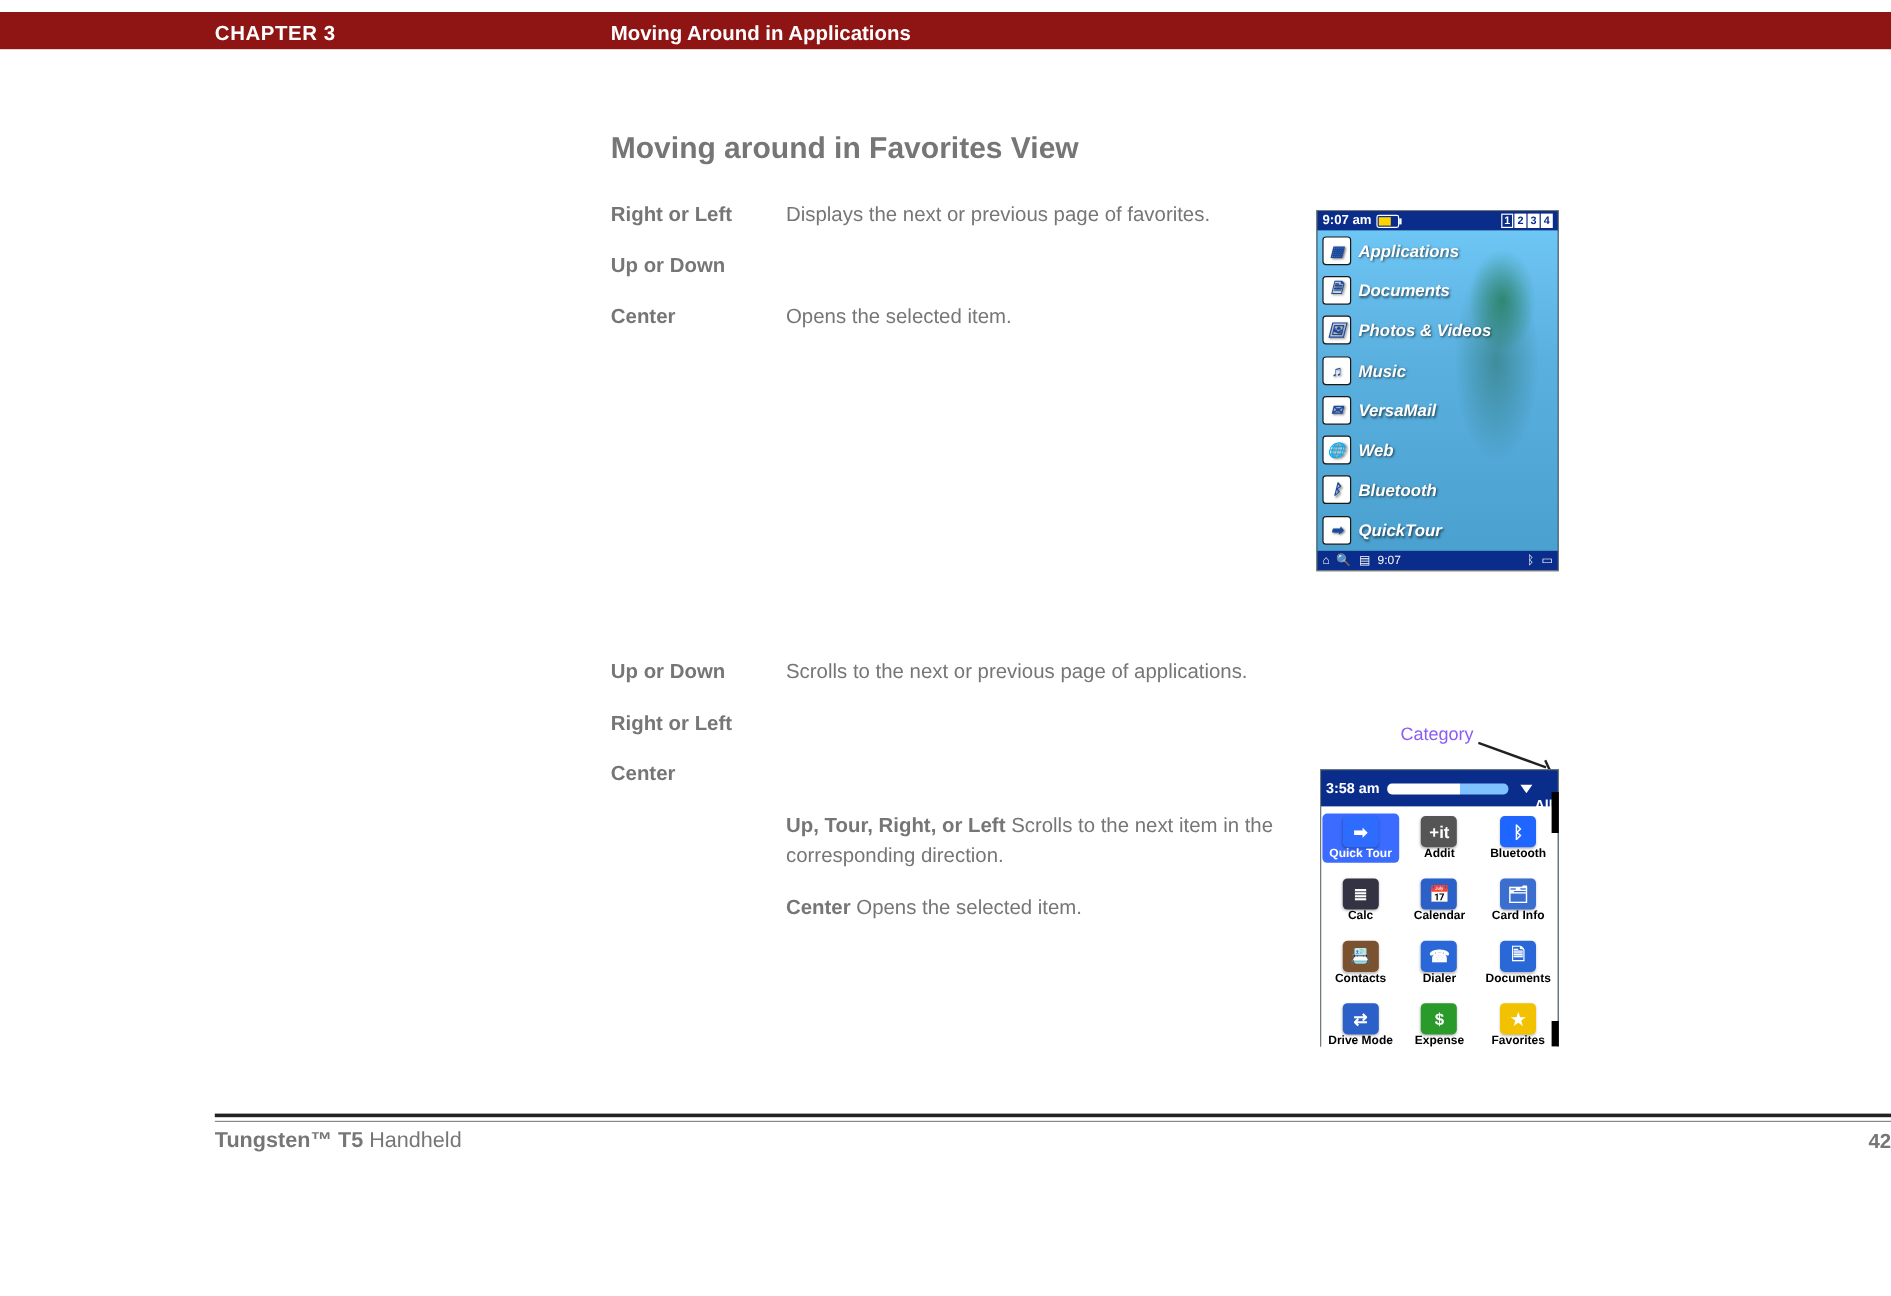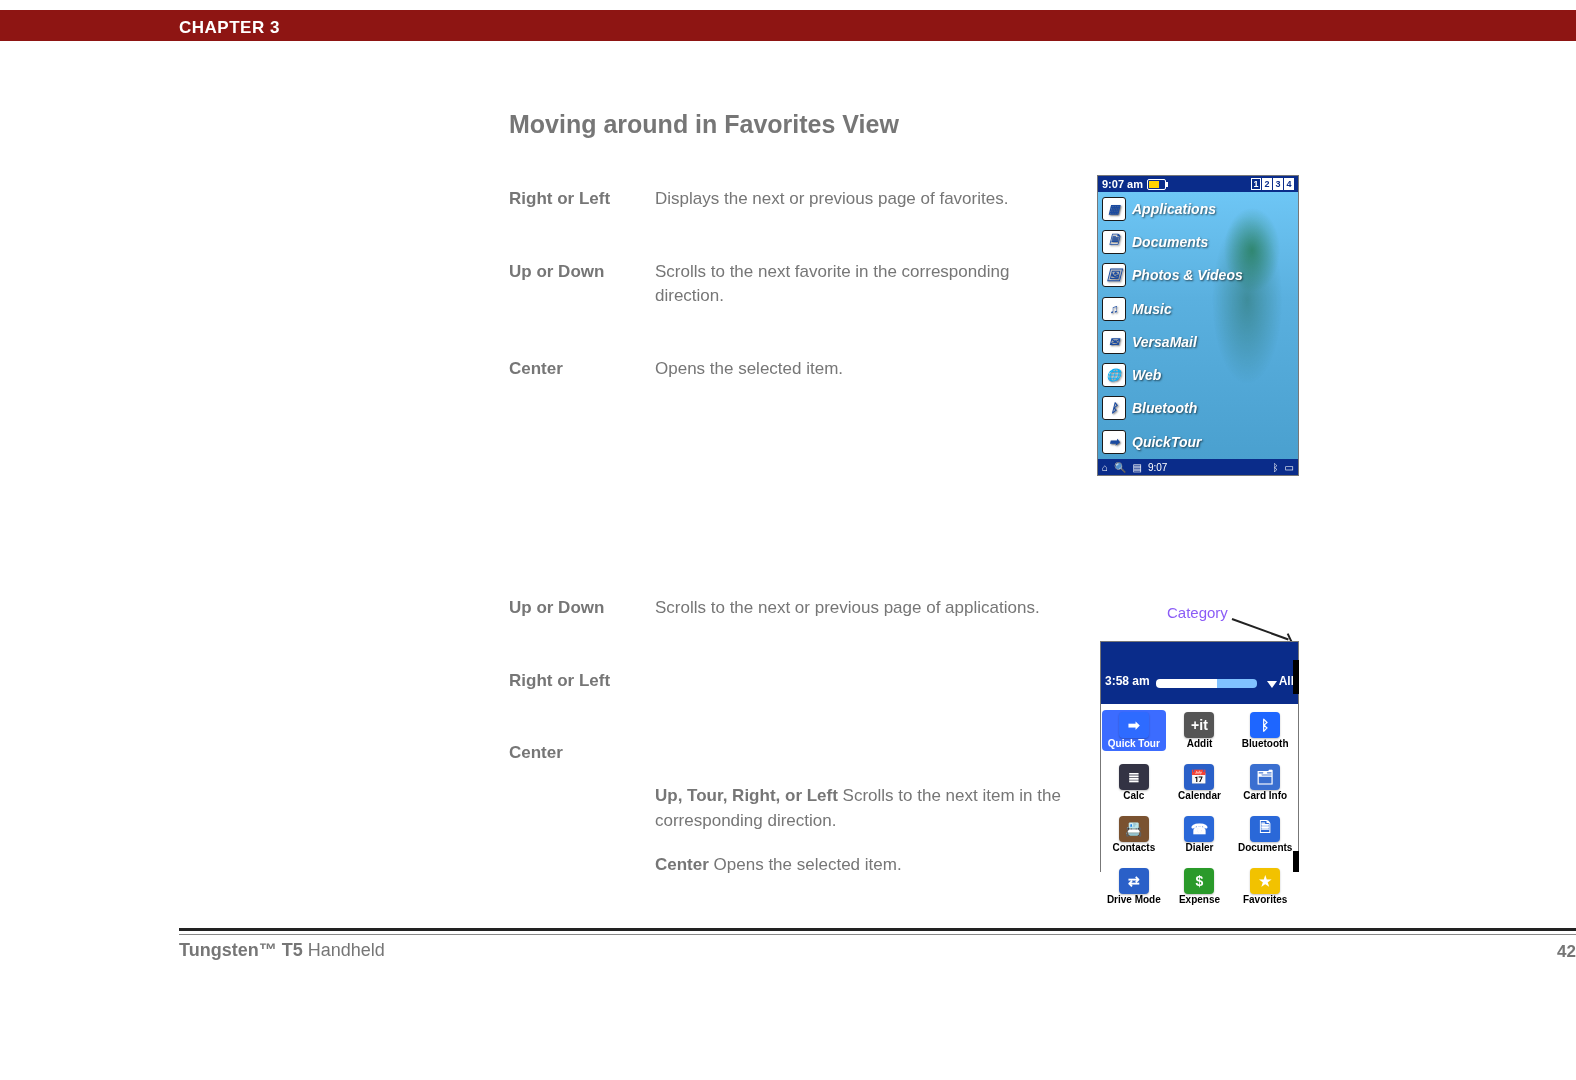--- a/index.html
+++ b/index.html
@@ -1,21 +1,21 @@
 <!DOCTYPE html>
 <html><head>
 <meta charset="utf-8">
 <style>
   html,body{margin:0;padding:0;width:1576px;height:1080px;background:#fff;font-family:"Helvetica Neue",Helvetica,Arial,sans-serif;color:#555;-webkit-font-smoothing:antialiased;}
   .page{position:relative;width:1576px;height:1080px;background:#fff;overflow:hidden;}
   .topbar{position:absolute;left:0;top:10px;width:1576px;height:31px;background:#8e1513;}
   .chapter{position:absolute;left:179px;top:12px;height:31px;display:flex;align-items:center;color:#fff;font-weight:700;font-size:17px;letter-spacing:.5px;}
   .title-right{position:absolute;left:509px;top:12px;height:31px;display:flex;align-items:center;color:#fff;font-weight:700;font-size:17px;}
   .h2{color:#767676;font-weight:700;font-size:25px;margin:0 0 28px 0;}
-  .desc-row{display:flex;align-items:flex-start;margin-bottom:18px;font-size:17px;line-height:1.45;margin-top:48px;}
+  .desc-row{display:flex;align-items:flex-end;margin-bottom:18px;font-size:17px;line-height:1.45;}
   .term{flex:0 0 146px;color:#767676;font-weight:700;}
   .defn{flex:1 1 auto;color:#767676;}
   .sub{margin-left:146px;font-size:17px;line-height:1.45;color:#767676;margin-top:10px;}
   .sub .lbl{font-weight:700;color:#767676;}
   .device{position:absolute;border:1px solid #777;background:#0c4a6e;}
   
   .dev1{left:1097px;top:175px;width:200px;height:299px;}
   .d1-top{height:16px;background:#0a2c8a;display:flex;align-items:center;color:#fff;font-size:11px;font-weight:700;padding:0 4px;}
   .d1-nums{margin-left:auto;display:flex;gap:1px;}
   .d1-nums span{background:#fff;color:#0a2c8a;width:10px;height:12px;font-size:9px;display:flex;align-items:center;justify-content:center;font-weight:700;}
@@ -23,21 +23,21 @@
   .d1-body{position:relative;height:267px;background:linear-gradient(180deg,#6ec6f5 0%, #5ab0df 40%, #4aa0cf 100%);}
   .palm{position:absolute;right:10px;top:8px;width:120px;height:250px;border-radius:8px;
         background:radial-gradient(40px 60px at 70% 20%, rgba(0,90,0,.45), rgba(0,0,0,0) 70%),
                    radial-gradient(50px 120px at 66% 40%, rgba(0,60,0,.3), rgba(0,0,0,0) 70%);
         pointer-events:none;}
   .d1-row{height:33.3px;display:flex;align-items:center;gap:6px;padding-left:4px;color:#fff;font-size:14px;font-weight:800;text-shadow:1px 1px 2px rgba(0,0,0,.6);position:relative;z-index:1;font-style:italic;}
   .d1-row .ic{width:22px;height:22px;background:#fff;border:1px solid #1a1a1a;border-radius:3px;display:flex;align-items:center;justify-content:center;color:#1a4aa0;font-size:12px;}
   .d1-bot{height:16px;background:#0a2c8a;display:flex;align-items:center;color:#fff;font-size:10px;padding:0 4px;gap:6px;}
   
   .dev2{left:1100px;top:641px;width:197px;height:229px;}
-  .d2-top{height:30px;background:#0a2c8a;display:flex;align-items:flex-end;color:#fff;font-size:12px;font-weight:700;padding:16px 4px;}
+  .d2-top{height:30px;background:#0a2c8a;display:flex;align-items:center;color:#fff;font-size:12px;font-weight:700;padding:0 4px;}
   .d2-top .spacer{flex:1;height:9px;margin:0 6px;background:linear-gradient(90deg,#fff 60%,#80c1ff 60%);border-radius:4px;}
   .d2-top .all{color:#fff;font-size:12px;font-weight:700;margin-top:28px;}
   .d2-top .tri{margin-right:2px;margin-left:4px;width:0;height:0;border-left:5px solid transparent;border-right:5px solid transparent;border-top:7px solid #fff;}
   .d2-grid{background:#fff;height:211px;display:grid;grid-template-columns:repeat(3,1fr);grid-auto-rows:52px;align-items:center;justify-items:center;position:relative;}
   .app{display:flex;flex-direction:column;align-items:center;font-size:10px;font-weight:600;color:#000;}
   .app .ic{width:30px;height:26px;border-radius:4px;display:flex;align-items:center;justify-content:center;color:#fff;font-size:14px;font-weight:700;box-shadow:0 1px 2px rgba(0,0,0,.25);}
   .app.sel{background:#3c6cff;border-radius:4px;padding:2px 6px;color:#fff;}
   .app.sel .lbl{color:#fff;}
   .d2-side{position:absolute;right:-1px;top:18px;bottom:-1px;width:6px;background:linear-gradient(180deg,#000 0 16%,transparent 16% 90%,#000 90%);}
   
@@ -56,30 +56,30 @@
   .battery{display:inline-block;width:17px;height:9px;border:1.5px solid #fff;border-radius:2px;position:relative;margin-left:4px;vertical-align:middle;}
   .battery:after{content:"";position:absolute;right:-3px;top:2px;width:2px;height:5px;background:#fff;}
   .battery.fill:before{content:"";position:absolute;left:1px;top:1px;bottom:1px;width:60%;background:#ffd400;}
 </style>
 </head>
 <body>
 <div class="page">
 
   <div class="topbar"></div>
   <div class="chapter">CHAPTER 3</div>
+  <div class="title-right">Moving Around in Applications</div>
 
   <div class="sec1">
     <h2 class="h2">Moving around in Favorites View</h2>
     <div class="desc-row">
       <div class="term">Right or Left</div>
       <div class="defn">Displays the next or previous page of favorites.</div>
     </div>
     <div class="desc-row">
       <div class="term">Up or Down</div>
-      <div class="defn">Scrolls to the next favorite in the corresponding direction.</div>
     </div>
     <div class="desc-row">
       <div class="term">Center</div>
       <div class="defn">Opens the selected item.</div>
     </div>
   </div>
 
   <div class="sec2">
     <div class="desc-row">
       <div class="term">Up or Down</div>

